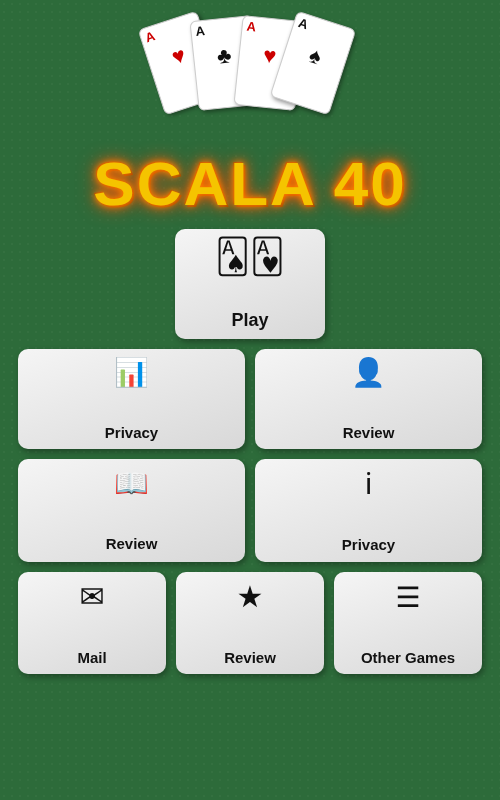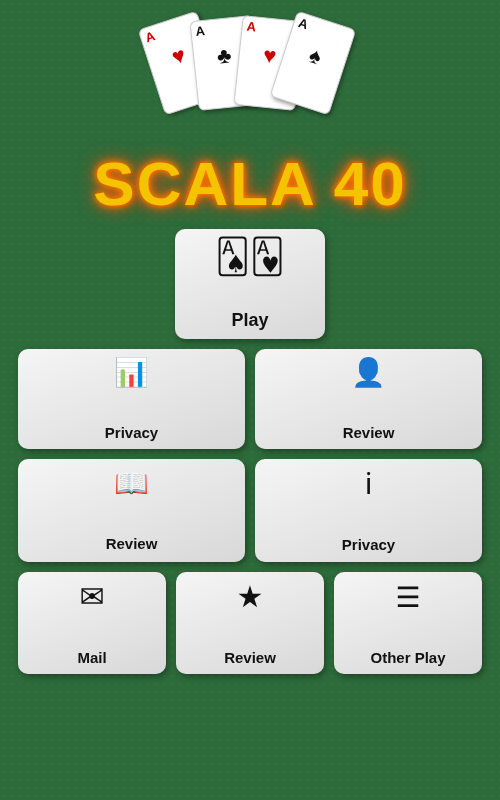--- a/index.html
+++ b/index.html
@@ -228,17 +228,17 @@
     <button class="menu-btn">
       <span class="btn-icon icon-mail"></span>
       <span class="btn-label">Mail</span>
     </button>
     <button class="menu-btn">
       <span class="btn-icon icon-star"></span>
       <span class="btn-label">Review</span>
     </button>
     <button class="menu-btn">
       <span class="btn-icon icon-list"></span>
-      <span class="btn-label">Other Play</span>
+      <span class="btn-label">Other Games</span>
     </button>
   </div>
 
 </div>
 
 </body></html>

